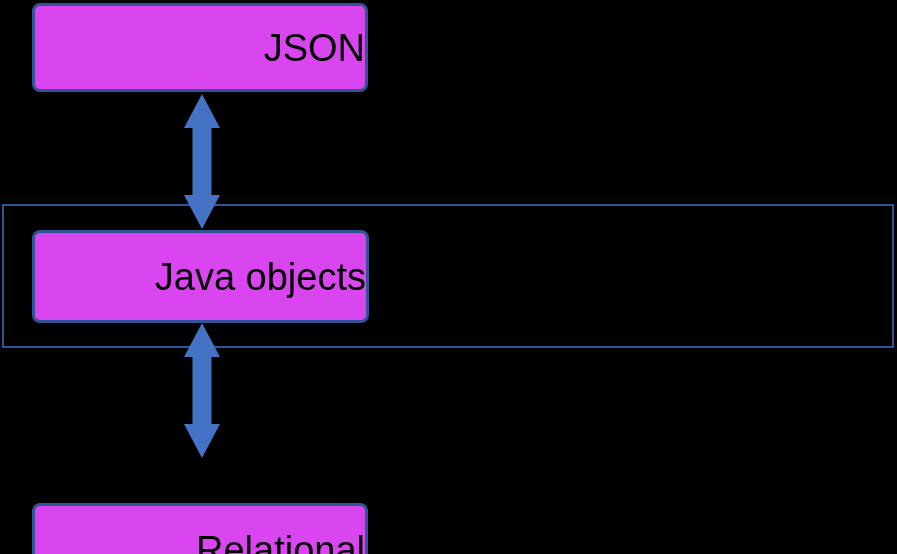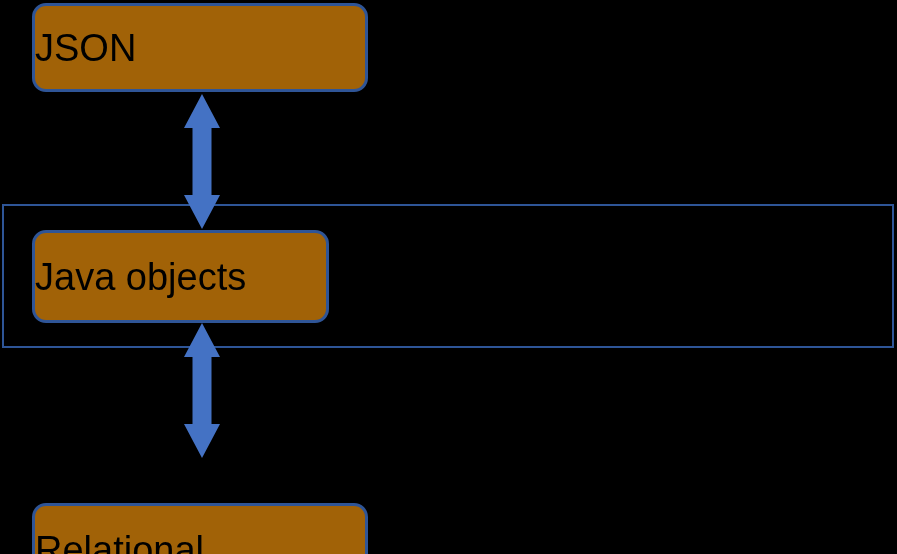--- a/index.html
+++ b/index.html
@@ -21,36 +21,36 @@
     top: 204px;
     width: 888px;
     height: 140px;
     border: 2px solid #2e5597;
     background: transparent;
     z-index: 1;
   }
   .node {
     position: absolute;
     box-sizing: border-box;
-    background: #a16207;
+    background: #d946ef;
     border: 3px solid #2f5597;
-    border-radius: 14px;
+    border-radius: 8px;
     display: flex;
     align-items: center;
-    justify-content: flex-start;
+    justify-content: flex-end;
     z-index: 3;
   }
   .node-label {
     color: #000000;
     font-size: 38px;
     line-height: 1;
     white-space: nowrap;
   }
   .node-json       { left: 32px; top: 3px;   width: 336px; height: 89px; }
-  .node-java       { left: 32px; top: 230px; width: 297px; height: 93px; }
+  .node-java       { left: 32px; top: 230px; width: 337px; height: 93px; }
   .node-relational { left: 32px; top: 458px; width: 336px; height: 93px; margin-top: 45px; }
   .connector {
     position: absolute;
     width: 38px;
     height: 135px;
     z-index: 2;
   }
   .connector svg { display: block; width: 100%; height: 100%; }
   .connector-1 { left: 183px; top: 94px; }
   .connector-2 { left: 183px; top: 323px; }

